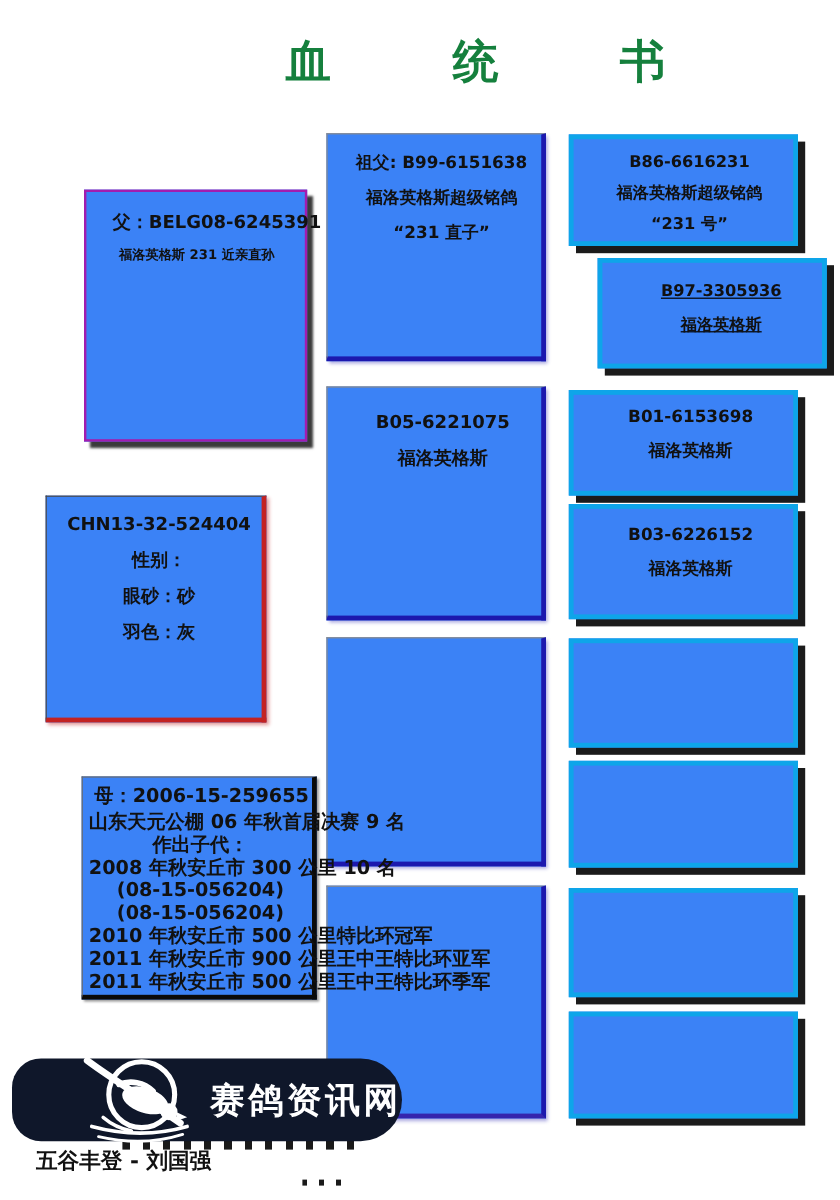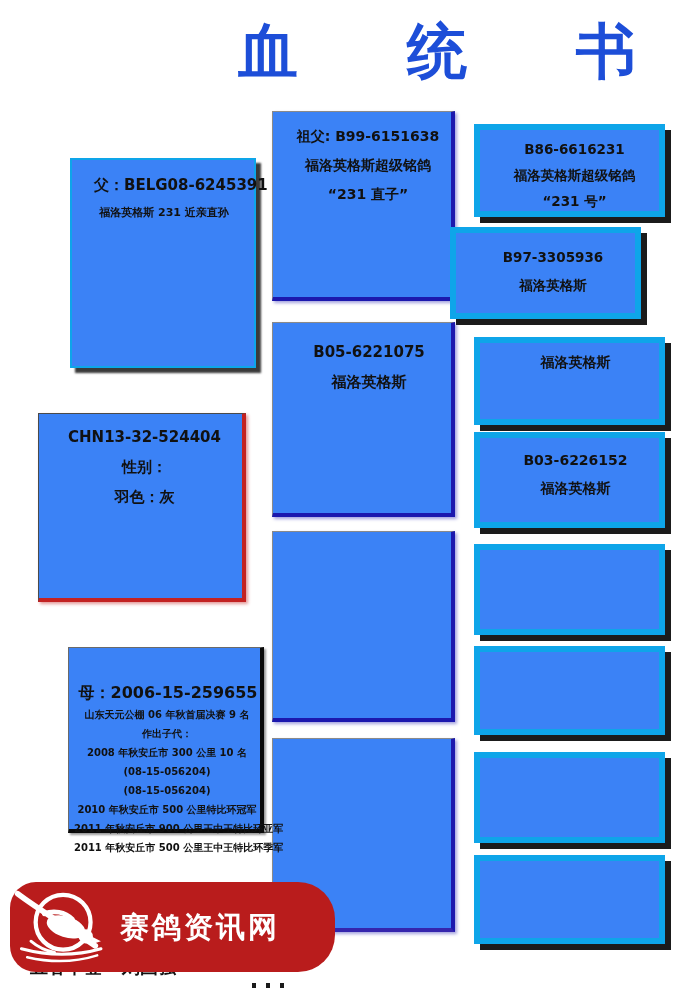--- a/index.html
+++ b/index.html
@@ -6,33 +6,32 @@
   body{
     width:700px;height:1000px;position:relative;background:#ffffff;
     font-family:"DejaVu Sans","Liberation Sans",sans-serif;
     overflow:hidden;
   }
   .abs{position:absolute;}
   
   .cert-title{
     left:238px;top:24px;
     font-family:"DejaVu Serif","Liberation Serif",serif;
-    font-size:60px;font-weight:bold;color:#1d4ed8;
+    font-size:38px;font-weight:bold;color:#15803d;
     letter-spacing:44px;white-space:nowrap;line-height:54px;
   }
   
   .pbox{background:#3b82f6;box-sizing:border-box;text-align:center;}
   .box-heavy{ 
-    border:2px solid #0ea5e9;
+    border:2px solid #a21caf;
     box-shadow:5px 5px 2px #3a3a3a;
   }
   .box-black{ 
-    border:6px solid #0ea5e9;
+    border:4px solid #0ea5e9;
     box-shadow:6px 6px 0 #1b1b1b;
-    margin-top:12px;
   }
   .box-navy{ 
     border:1px solid #8a8a8a;
     border-right:4px solid #1c18ae;
     border-bottom:4px solid #1c18ae;
     box-shadow:2px 2px 3px rgba(28,24,174,.40);
   }
   .box-red{ 
     border:1px solid #4a4a4a;
     border-right:4px solid #c32222;
@@ -49,55 +48,55 @@
   
   .father-box{left:70px;top:158px;width:186px;height:210px;padding:12px 2px 0 4px;}
   .father-box .l1{font-size:15px;line-height:27px;padding-left:18px;}
   .father-box .l2{font-size:11px;line-height:27px;}
   
   .gf-box{left:272px;top:111px;width:183px;height:190px;padding:10px 0 0 12px;}
   .gf-box div{font-size:14px;line-height:29px;}
   
   .b86-box{left:474px;top:112px;width:191px;height:93px;padding:6px 0 0 10px;}
   .b86-box div{font-size:13.5px;line-height:26px;}
-  .b97-box{left:450px;top:215px;width:191px;height:92px;padding:10px 0 0 15px;}
+  .b97-box{left:498px;top:215px;width:191px;height:92px;padding:10px 0 0 15px;text-decoration:underline;}
   .b97-box div{font-size:13.5px;line-height:28px;}
   .b01-box{left:474px;top:325px;width:191px;height:88px;padding:5px 0 0 12px;}
   .b01-box div{font-size:14px;line-height:28px;}
   .b03-box{left:474px;top:420px;width:191px;height:96px;padding:8px 0 0 12px;}
   .b03-box div{font-size:14px;line-height:28px;}
   
   .b05-box{left:272px;top:322px;width:183px;height:195px;padding:14px 0 0 14px;}
   .b05-box div{font-size:15px;line-height:30px;}
   
-  .subject-box{left:38px;top:413px;width:208px;height:189px;padding:8px 0 0 8px;}
+  .subject-box{left:38px;top:413px;width:184px;height:189px;padding:8px 0 0 8px;}
   .subject-box div{font-size:15px;line-height:30px;}
   
   .mother-box{left:68px;top:647px;width:196px;height:186px;padding:3px 0 0 5px;}
-  .mother-box .m-title{font-size:16px;line-height:24px;padding-left:2px;margin-top:30px;}
-  .mother-box .m-line{font-size:10px;line-height:19px;}
+  .mother-box .m-title{font-size:16px;line-height:24px;padding-left:2px;}
+  .mother-box .m-line{font-size:16px;line-height:19px;}
   
   .mid3-box{left:272px;top:531px;width:183px;height:191px;}
   .mid4-box{left:272px;top:738px;width:183px;height:194px;border-bottom-color:#3525ad;}
   .r5-box{left:474px;top:532px;width:191px;height:91px;}
   .r6-box{left:474px;top:634px;width:191px;height:89px;}
   .r7-box{left:474px;top:740px;width:191px;height:91px;}
   .r8-box{left:474px;top:843px;width:191px;height:89px;}
   
   .covered-marks{
     left:102px;top:949px;width:194px;height:9px;z-index:1;
     background:repeating-linear-gradient(90deg,#1a1a1a 0 6px,transparent 6px 17px);
   }
   .covered-dots{left:252px;top:983px;width:34px;height:5px;z-index:1;
     background:repeating-linear-gradient(90deg,#1a1a1a 0 4px,transparent 4px 14px);}
   
   .wm-badge{
-    left:10px;top:882px;width:325px;height:90px;z-index:3;
-    background:#b91c1c;border-radius:26px 37px 37px 26px;
-    display:flex;align-items:center;
+    left:10px;top:882px;width:325px;height:69px;z-index:3;
+    background:#0f172a;border-radius:26px 37px 37px 26px;
+    display:flex;align-items:center;justify-content:flex-end;
   }
   .wm-logo{width:106px;height:76px;margin-left:2px;flex:0 0 auto;margin-top:-2px;}
   .wm-text{display:flex;flex-direction:column;margin-left:2px;}
   .wm-name{color:#fff;font-size:29px;font-weight:bold;letter-spacing:3px;line-height:32px;white-space:nowrap;}
   .wm-url{color:#fff;font-size:21px;line-height:24px;letter-spacing:1px;white-space:nowrap;}
   
   .loft-footer{
     left:0;top:955px;width:700px;padding-left:30px;box-sizing:border-box;
     font-size:18px;font-weight:bold;color:#111;z-index:2;
   }
@@ -128,31 +127,33 @@
   <div class="btxt">B97-3305936</div>
   <div class="btxt">福洛英格斯</div>
 </div>
 
 <div class="abs pbox box-navy b05-box">
   <div class="btxt">B05-6221075</div>
   <div class="btxt">福洛英格斯</div>
 </div>
 
 <div class="abs pbox box-black b01-box">
+  <div class="btxt">B01-6153698</div>
   <div class="btxt">福洛英格斯</div>
 </div>
 
 <div class="abs pbox box-black b03-box">
   <div class="btxt">B03-6226152</div>
   <div class="btxt">福洛英格斯</div>
 </div>
 
 <div class="abs pbox box-red subject-box">
   <div class="btxt">CHN13-32-524404</div>
   <div class="btxt">性别：</div>
+  <div class="btxt">眼砂：砂</div>
   <div class="btxt">羽色：灰</div>
 </div>
 
 <div class="abs pbox box-navy mid3-box"></div>
 <div class="abs pbox box-navy mid4-box"></div>
 
 <div class="abs pbox box-black r5-box"></div>
 <div class="abs pbox box-black r6-box"></div>
 <div class="abs pbox box-black r7-box"></div>
 <div class="abs pbox box-black r8-box"></div>

